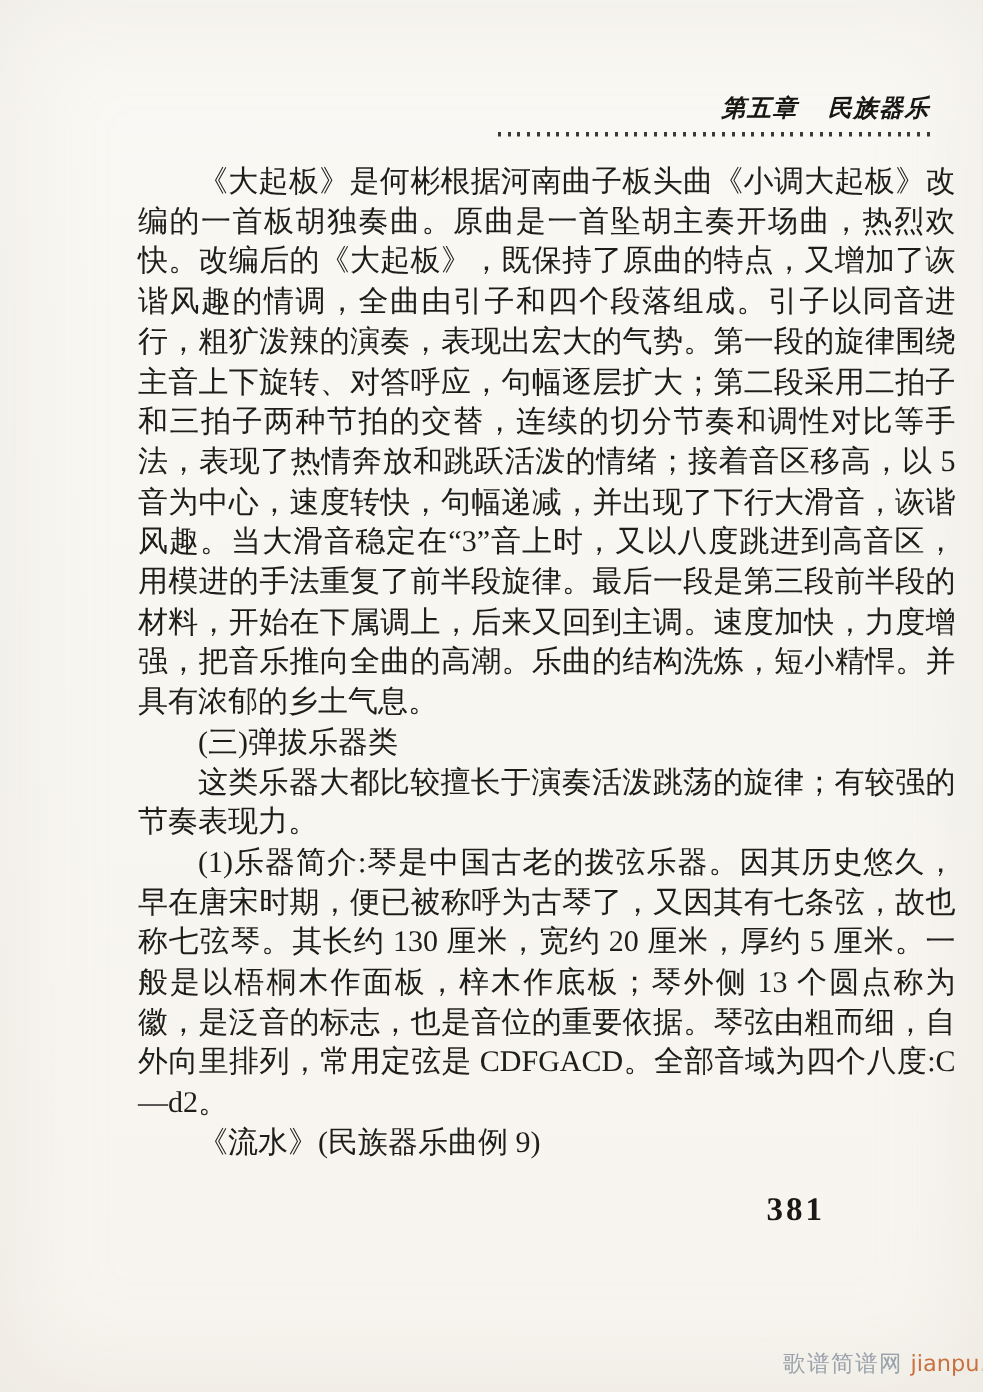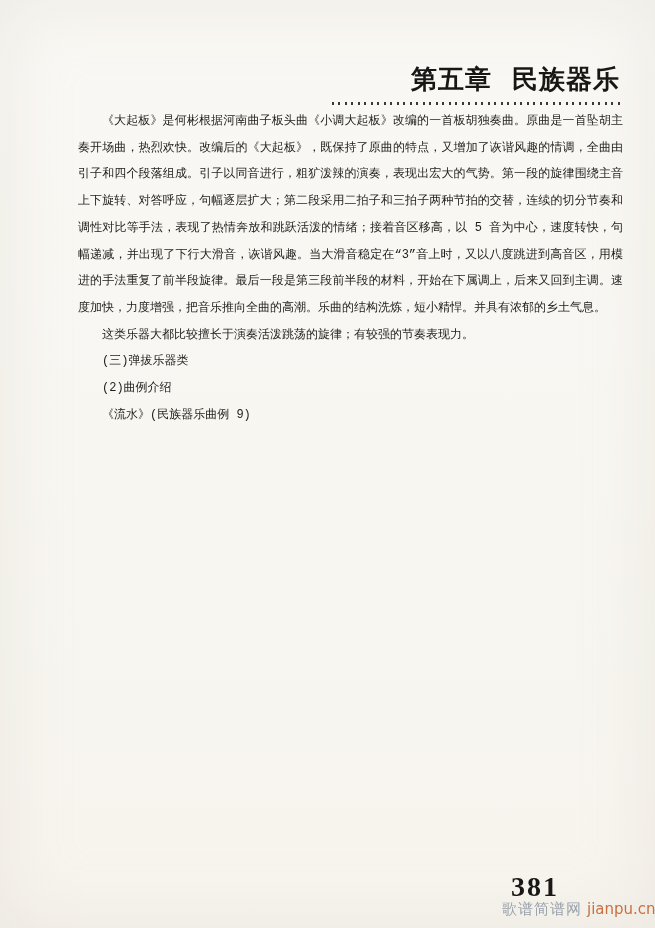--- a/index.html
+++ b/index.html
@@ -19,70 +19,71 @@
     color: #1e1d1b;
   }
   .header {
     position: absolute;
     top: 62px;
     right: 35px;
     width: 288px;
     text-align: right;
   }
   .header-text {
-    font-size: 26px;
+    font-size: 16px;
     font-weight: bold;
     letter-spacing: 1px;
     color: #181715;
     white-space: nowrap;
+    font-style: italic;
   }
   .header-gap {
     display: inline-block;
     width: 20px;
   }
   .dotted-rule {
     margin-top: 5px;
     height: 3px;
     background: repeating-linear-gradient(to right, #3b3a37 0px, #3b3a37 2px, transparent 2px, transparent 6.5px);
   }
   .body-text {
     position: absolute;
-    left: 78px;
+    left: 92px;
     top: 108px;
     width: 545px;
-    font-size: 12px;
+    font-size: 20px;
     line-height: 26.7px;
     text-align: justify;
-    font-family: Liberation Mono, monospace;
   }
   .body-text p {
     margin: 0;
     padding: 0;
     text-indent: 2em;
   }
   .page-number {
     position: absolute;
     left: 511px;
-    top: 871px;
-    font-size: 28px;
+    top: 793px;
+    font-size: 22px;
     font-weight: bold;
     letter-spacing: 2px;
     color: #191816;
   }
   .watermark {
     position: absolute;
     left: 502px;
     top: 900px;
     font-family: "DejaVu Sans", "Liberation Sans", sans-serif;
     font-size: 15px;
     white-space: nowrap;
   }
   .watermark .site-name {
     color: #9aa2ab;
     letter-spacing: 1px;
+    margin-left: 20px;
   }
   .watermark .site-url {
     color: #c9703f;
     margin-left: 5px;
     text-align: right;
   }
 </style>
 </head>
 <body>
 
@@ -90,23 +91,23 @@
 
   <div class="header">
     <div class="header-text">
       <span>第五章</span><span class="header-gap"></span><span>民族器乐</span>
     </div>
     <div class="dotted-rule"></div>
   </div>
 
   <div class="body-text">
     <p>《大起板》是何彬根据河南曲子板头曲《小调大起板》改编的一首板胡独奏曲。原曲是一首坠胡主奏开场曲，热烈欢快。改编后的《大起板》，既保持了原曲的特点，又增加了诙谐风趣的情调，全曲由引子和四个段落组成。引子以同音进行，粗犷泼辣的演奏，表现出宏大的气势。第一段的旋律围绕主音上下旋转、对答呼应，句幅逐层扩大；第二段采用二拍子和三拍子两种节拍的交替，连续的切分节奏和调性对比等手法，表现了热情奔放和跳跃活泼的情绪；接着音区移高，以 5 音为中心，速度转快，句幅递减，并出现了下行大滑音，诙谐风趣。当大滑音稳定在“3”音上时，又以八度跳进到高音区，用模进的手法重复了前半段旋律。最后一段是第三段前半段的材料，开始在下属调上，后来又回到主调。速度加快，力度增强，把音乐推向全曲的高潮。乐曲的结构洗炼，短小精悍。并具有浓郁的乡土气息。</p>
+    <p>(三)弹拔乐器类</p>
     <p>这类乐器大都比较擅长于演奏活泼跳荡的旋律；有较强的节奏表现力。</p>
-    <p>(三)弹拔乐器类</p>
-    <p>(2)曲例介绍</p>
+    <p>(1)乐器简介:琴是中国古老的拨弦乐器。因其历史悠久，早在唐宋时期，便已被称呼为古琴了，又因其有七条弦，故也称七弦琴。其长约 130 厘米，宽约 20 厘米，厚约 5 厘米。一般是以梧桐木作面板，梓木作底板；琴外侧 13 个圆点称为徽，是泛音的标志，也是音位的重要依据。琴弦由粗而细，自外向里排列，常用定弦是 CDFGACD。全部音域为四个八度:C—d2。</p>
     <p>《流水》(民族器乐曲例 9)</p>
   </div>
 
   <div class="page-number">381</div>
 
   <div class="watermark">
     <span class="site-name">歌谱简谱网</span><span class="site-url">jianpu.cn</span>
   </div>
 
 </div>

